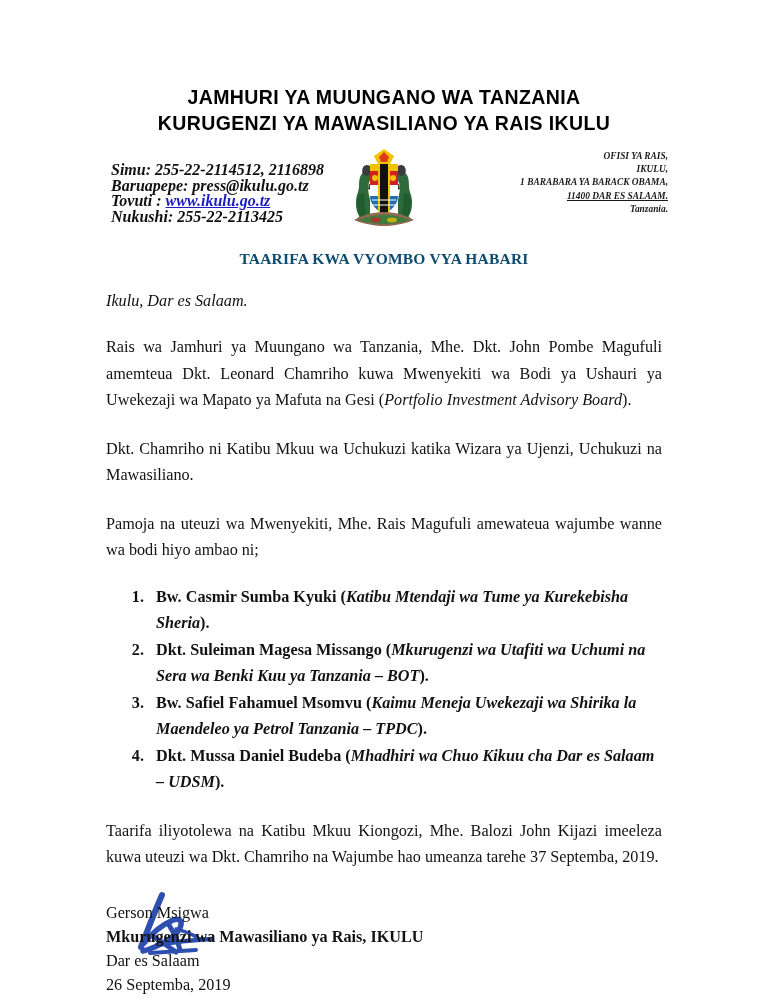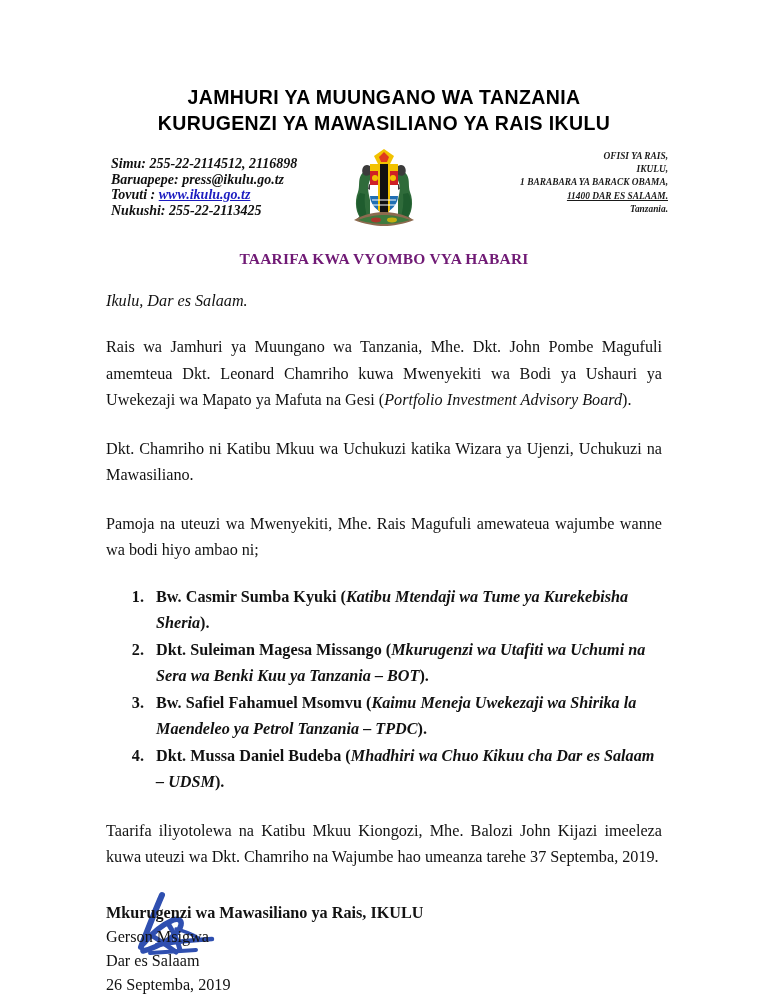--- a/index.html
+++ b/index.html
@@ -44,25 +44,25 @@
   }
 
   .contact-band {
     position: relative;
     margin-top: 14px;
     height: 84px;
   }
   .contact-left {
     position: absolute;
     left: 111px;
-    top: 6px;
+    top: 12px;
     font-family: "Liberation Serif", "DejaVu Serif", serif;
     font-style: italic;
     font-weight: bold;
-    font-size: 14px;
+    font-size: 16px;
     line-height: 15.6px;
     color: #101010;
     white-space: nowrap;
   }
   .contact-left .row { display: block; }
   .contact-left .site-link {
     color: #1c1cc0;
     text-decoration: underline;
   }
   .contact-right {
@@ -91,21 +91,21 @@
   }
 
   
   .doc-heading {
     margin-top: 16px;
     text-align: center;
     font-family: "Liberation Serif", "DejaVu Serif", serif;
     font-weight: bold;
     font-size: 15.5px;
     letter-spacing: 0.2px;
-    color: #701a75;
+    color: #0c4a6e;
   }
 
   .content {
     margin: 0 auto;
     width: 556px;
     padding-left: 0;
   }
 
   .dateline {
     margin-top: 22px;
@@ -272,22 +272,22 @@
             <path d="M30 48 C38 53 45 58 52 63" stroke-width="5"></path>
             <path d="M45 36 C50 44 54 52 56 61" stroke-width="5"></path>
             <path d="M33 56 C50 53 69 51 88 50" stroke-width="4.5"></path>
             <path d="M26 64 C42 63 58 62 72 61" stroke-width="4"></path>
             <path d="M52 40 C60 42 68 45 74 49" stroke-width="3.4"></path>
           </g>
         </svg>
       </div>
 
       <div class="sig-name">
+        <span class="sig-line">Gerson Msigwa</span>
         <span class="sig-line bold">Mkurugenzi wa Mawasiliano ya Rais, IKULU</span>
-        <span class="sig-line">Gerson Msigwa</span>
         <span class="sig-line">Dar es Salaam</span>
         <span class="sig-line">26 Septemba, 2019</span>
       </div>
 
     </div>
 
   </div>
 </div>
 
 </body></html>

